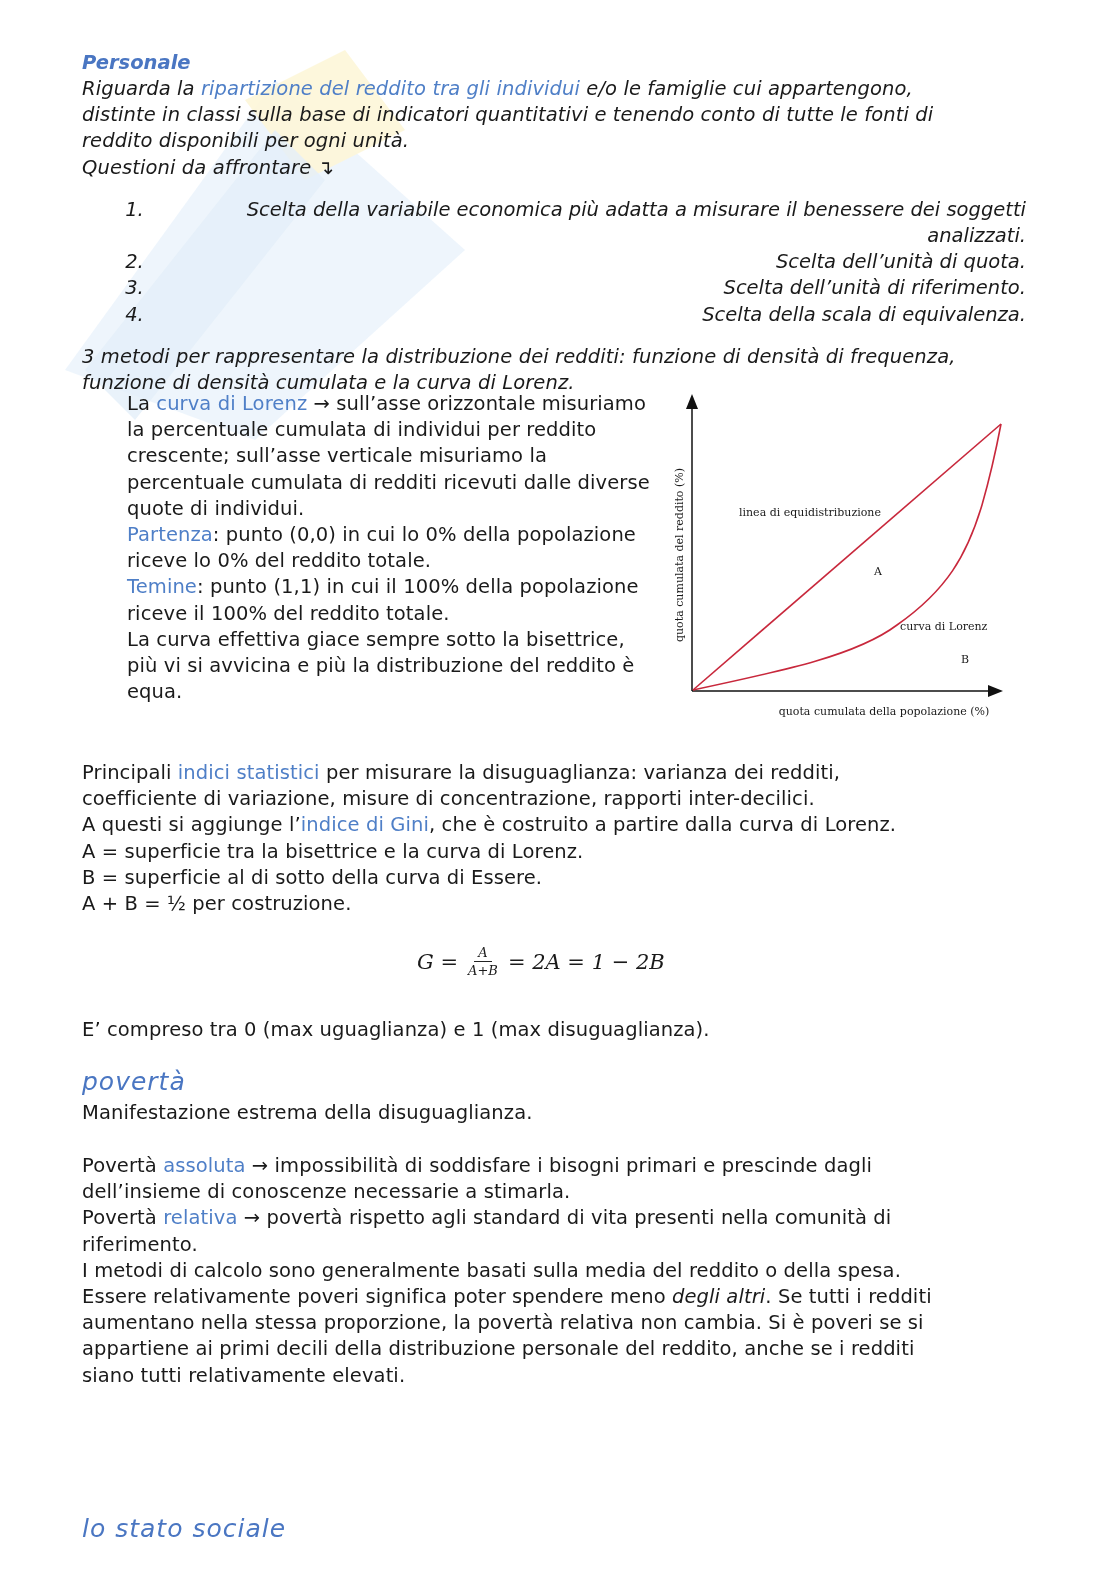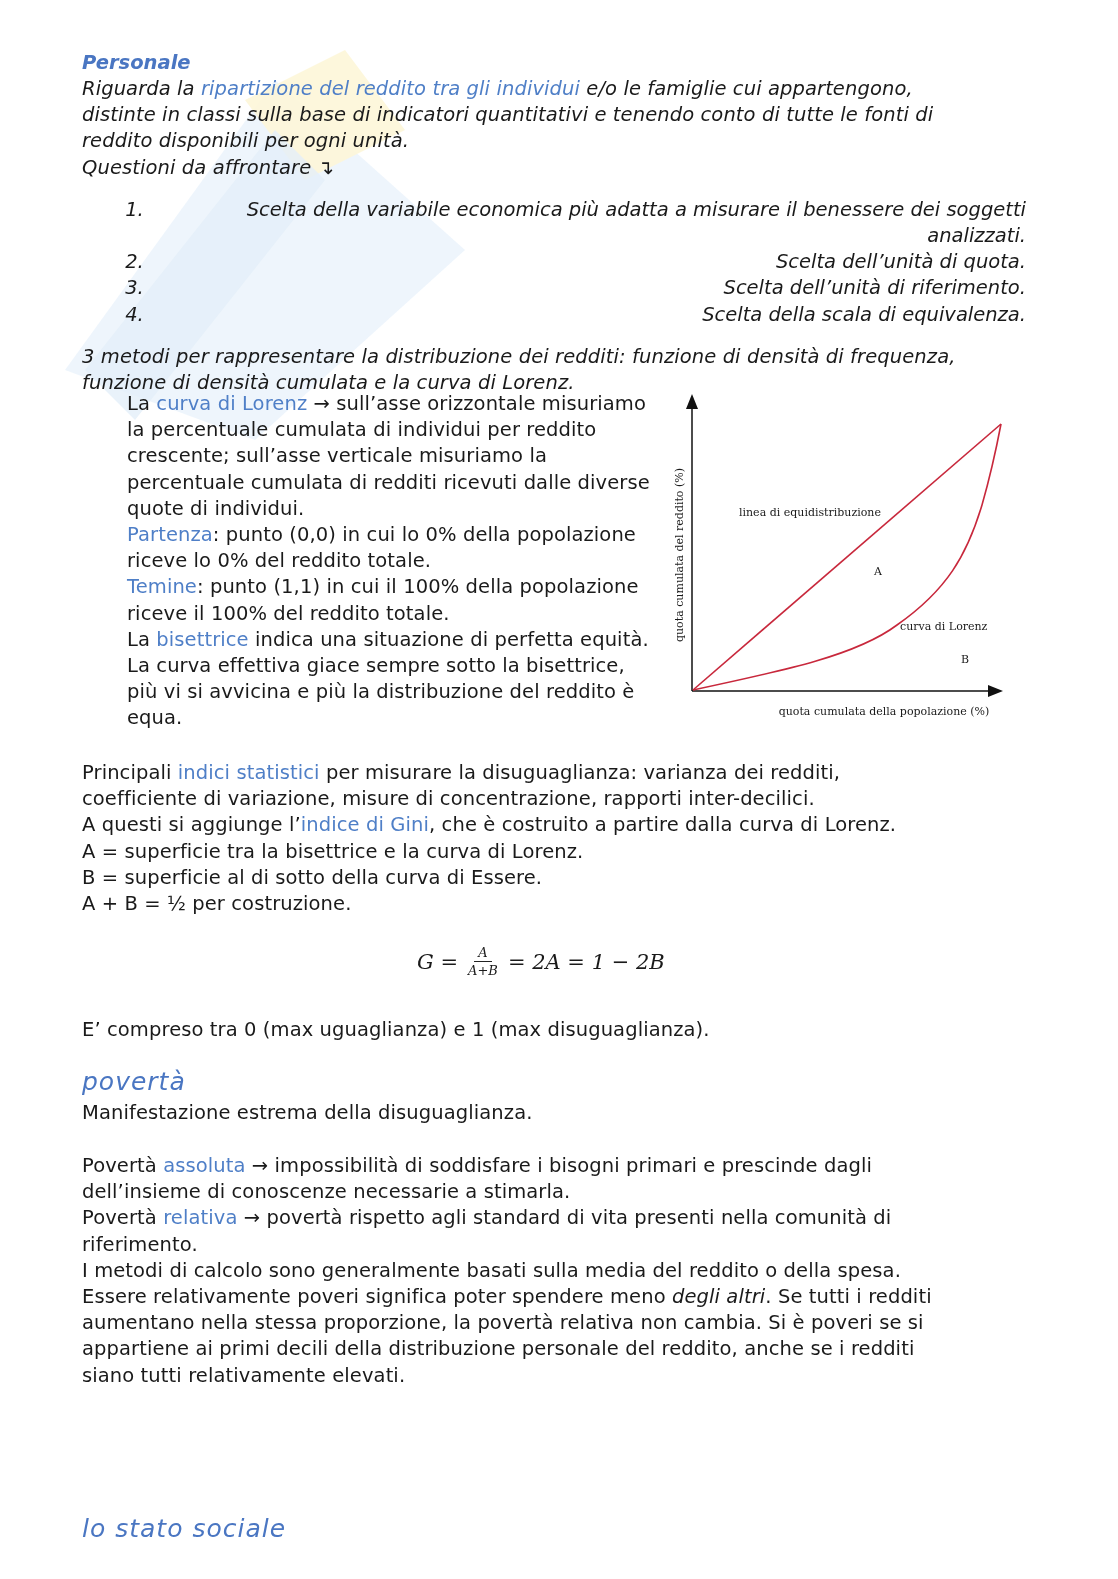--- a/index.html
+++ b/index.html
@@ -57,21 +57,20 @@
   <div class="lorenz-text">
     <div class="line"><span>La </span><span class="blue">curva di Lorenz</span><span> → sull’asse orizzontale misuriamo</span></div>
     <div class="line">la percentuale cumulata di individui per reddito</div>
     <div class="line">crescente; sull’asse verticale misuriamo la</div>
     <div class="line">percentuale cumulata di redditi ricevuti dalle diverse</div>
     <div class="line">quote di individui.</div>
     <div class="line"><span class="blue">Partenza</span><span>: punto (0,0) in cui lo 0% della popolazione</span></div>
     <div class="line">riceve lo 0% del reddito totale.</div>
     <div class="line"><span class="blue">Temine</span><span>: punto (1,1) in cui il 100% della popolazione</span></div>
     <div class="line">riceve il 100% del reddito totale.</div>
-    <div class="line"><span>La </span><span class="blue">bisettrice</span><span> indica una situazione di perfetta equità.</span></div>
     <div class="line">La curva effettiva giace sempre sotto la bisettrice,</div>
     <div class="line">più vi si avvicina e più la distribuzione del reddito è</div>
     <div class="line">equa.</div>
   </div>
 
   <svg class="diagram" viewBox="0 0 360 350">
     <defs>
       <marker id="arrow" markerWidth="10" markerHeight="8" refX="8" refY="4" orient="auto">
         <path d="M0,0 L10,4 L0,8 z" fill="#111"></path>
       </marker>

